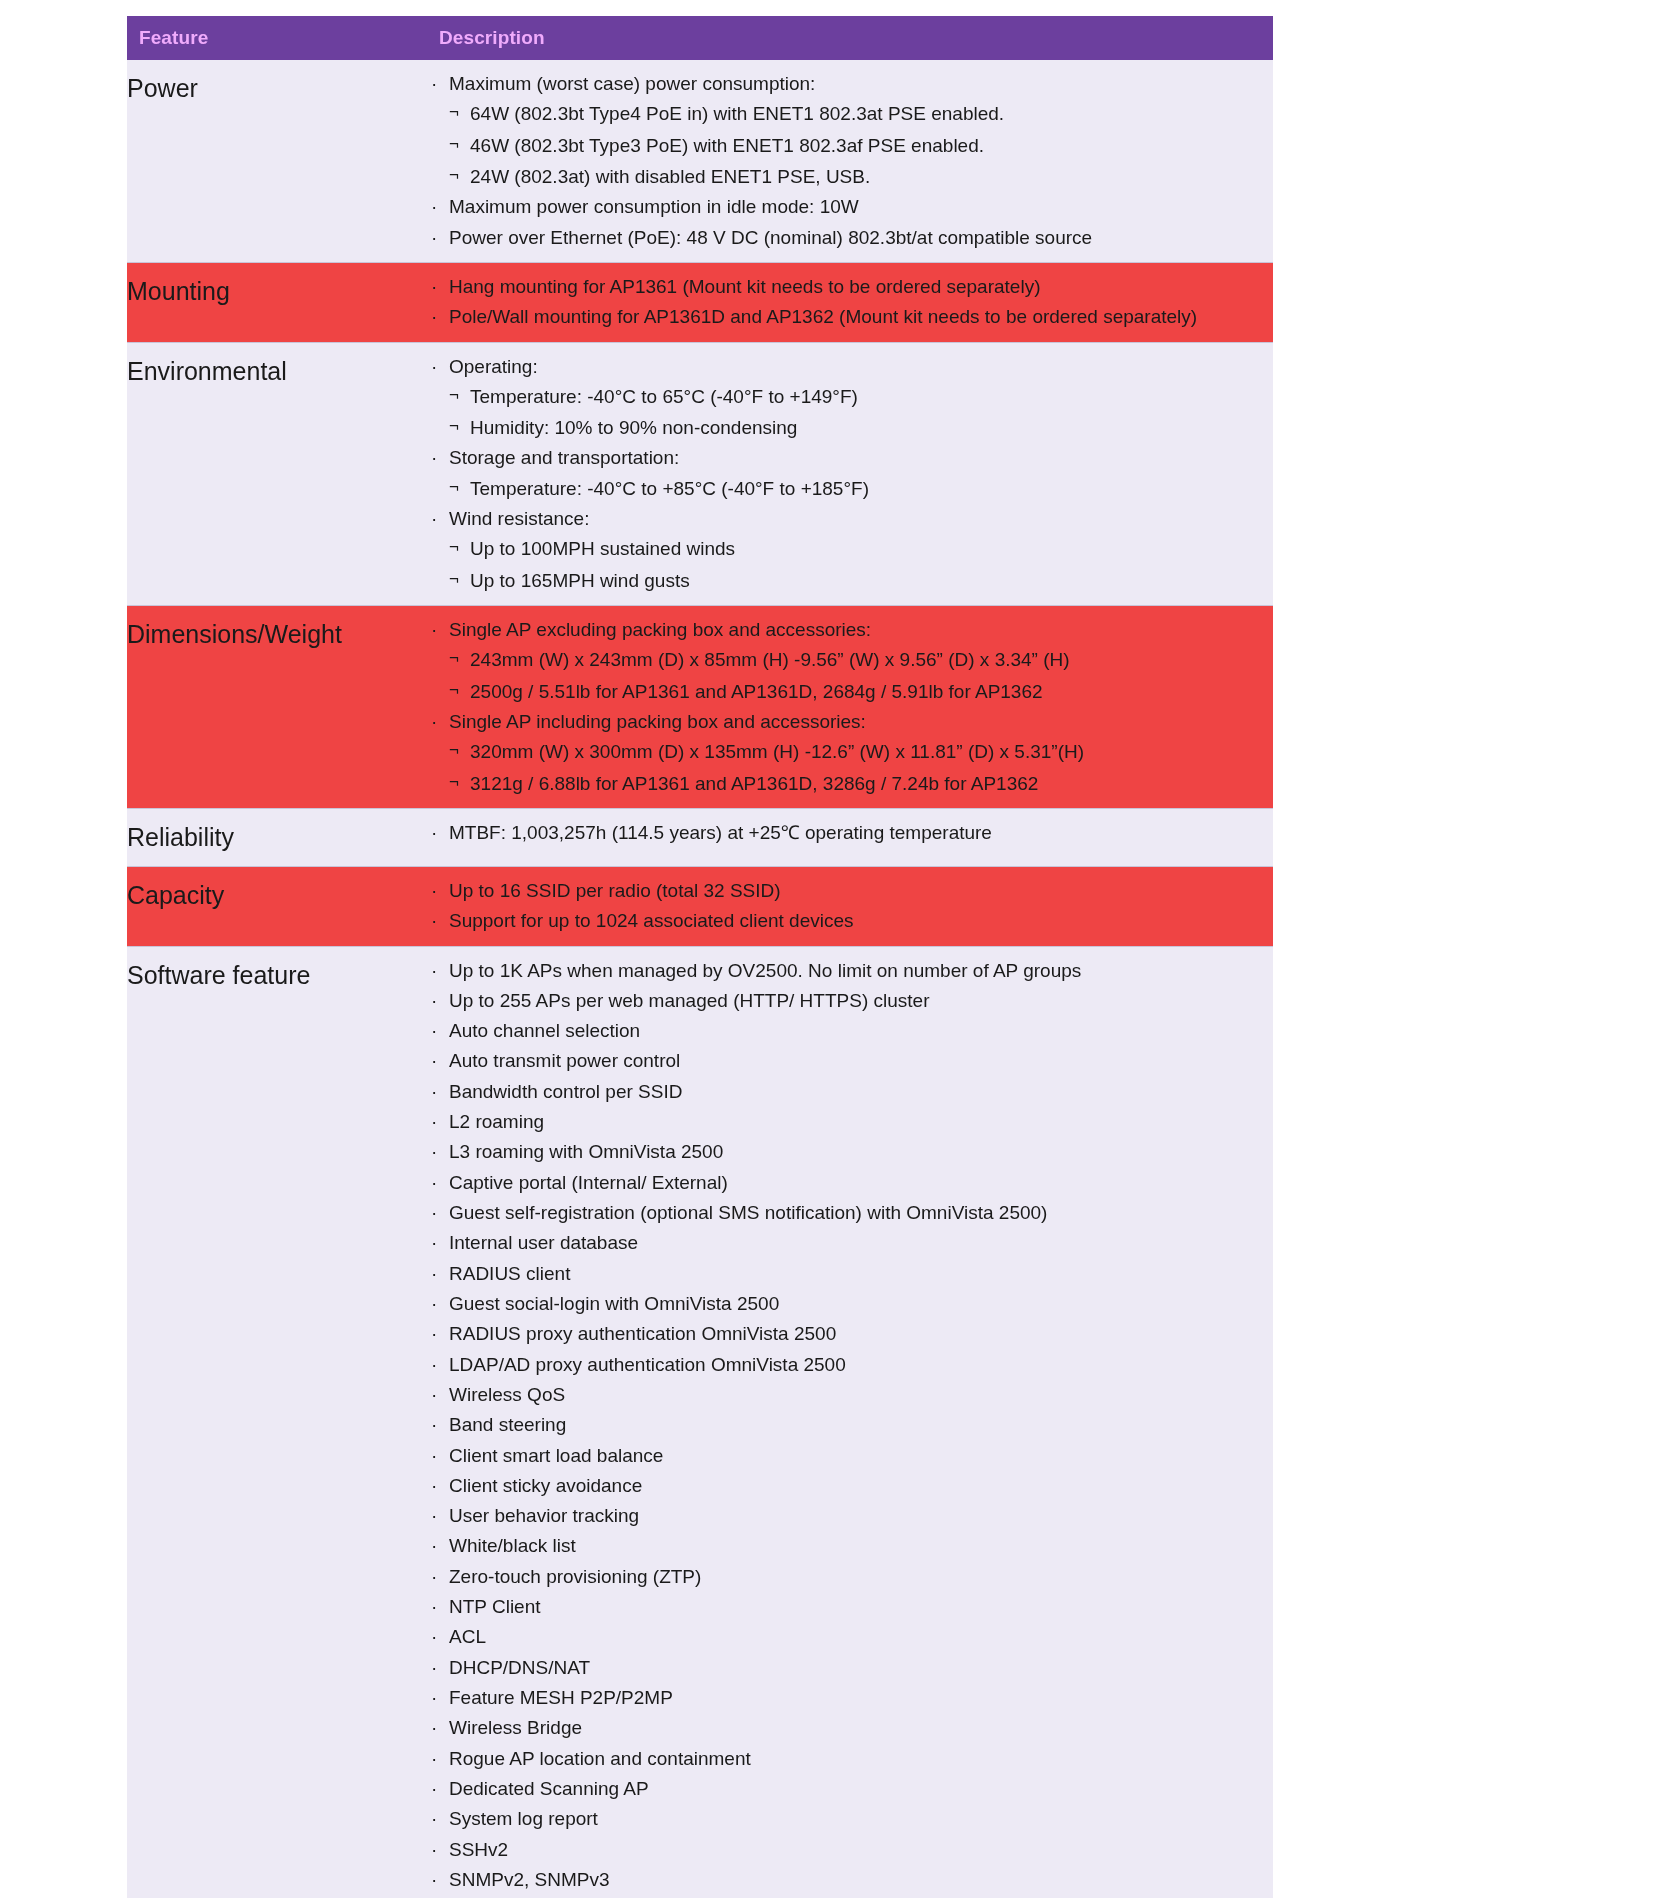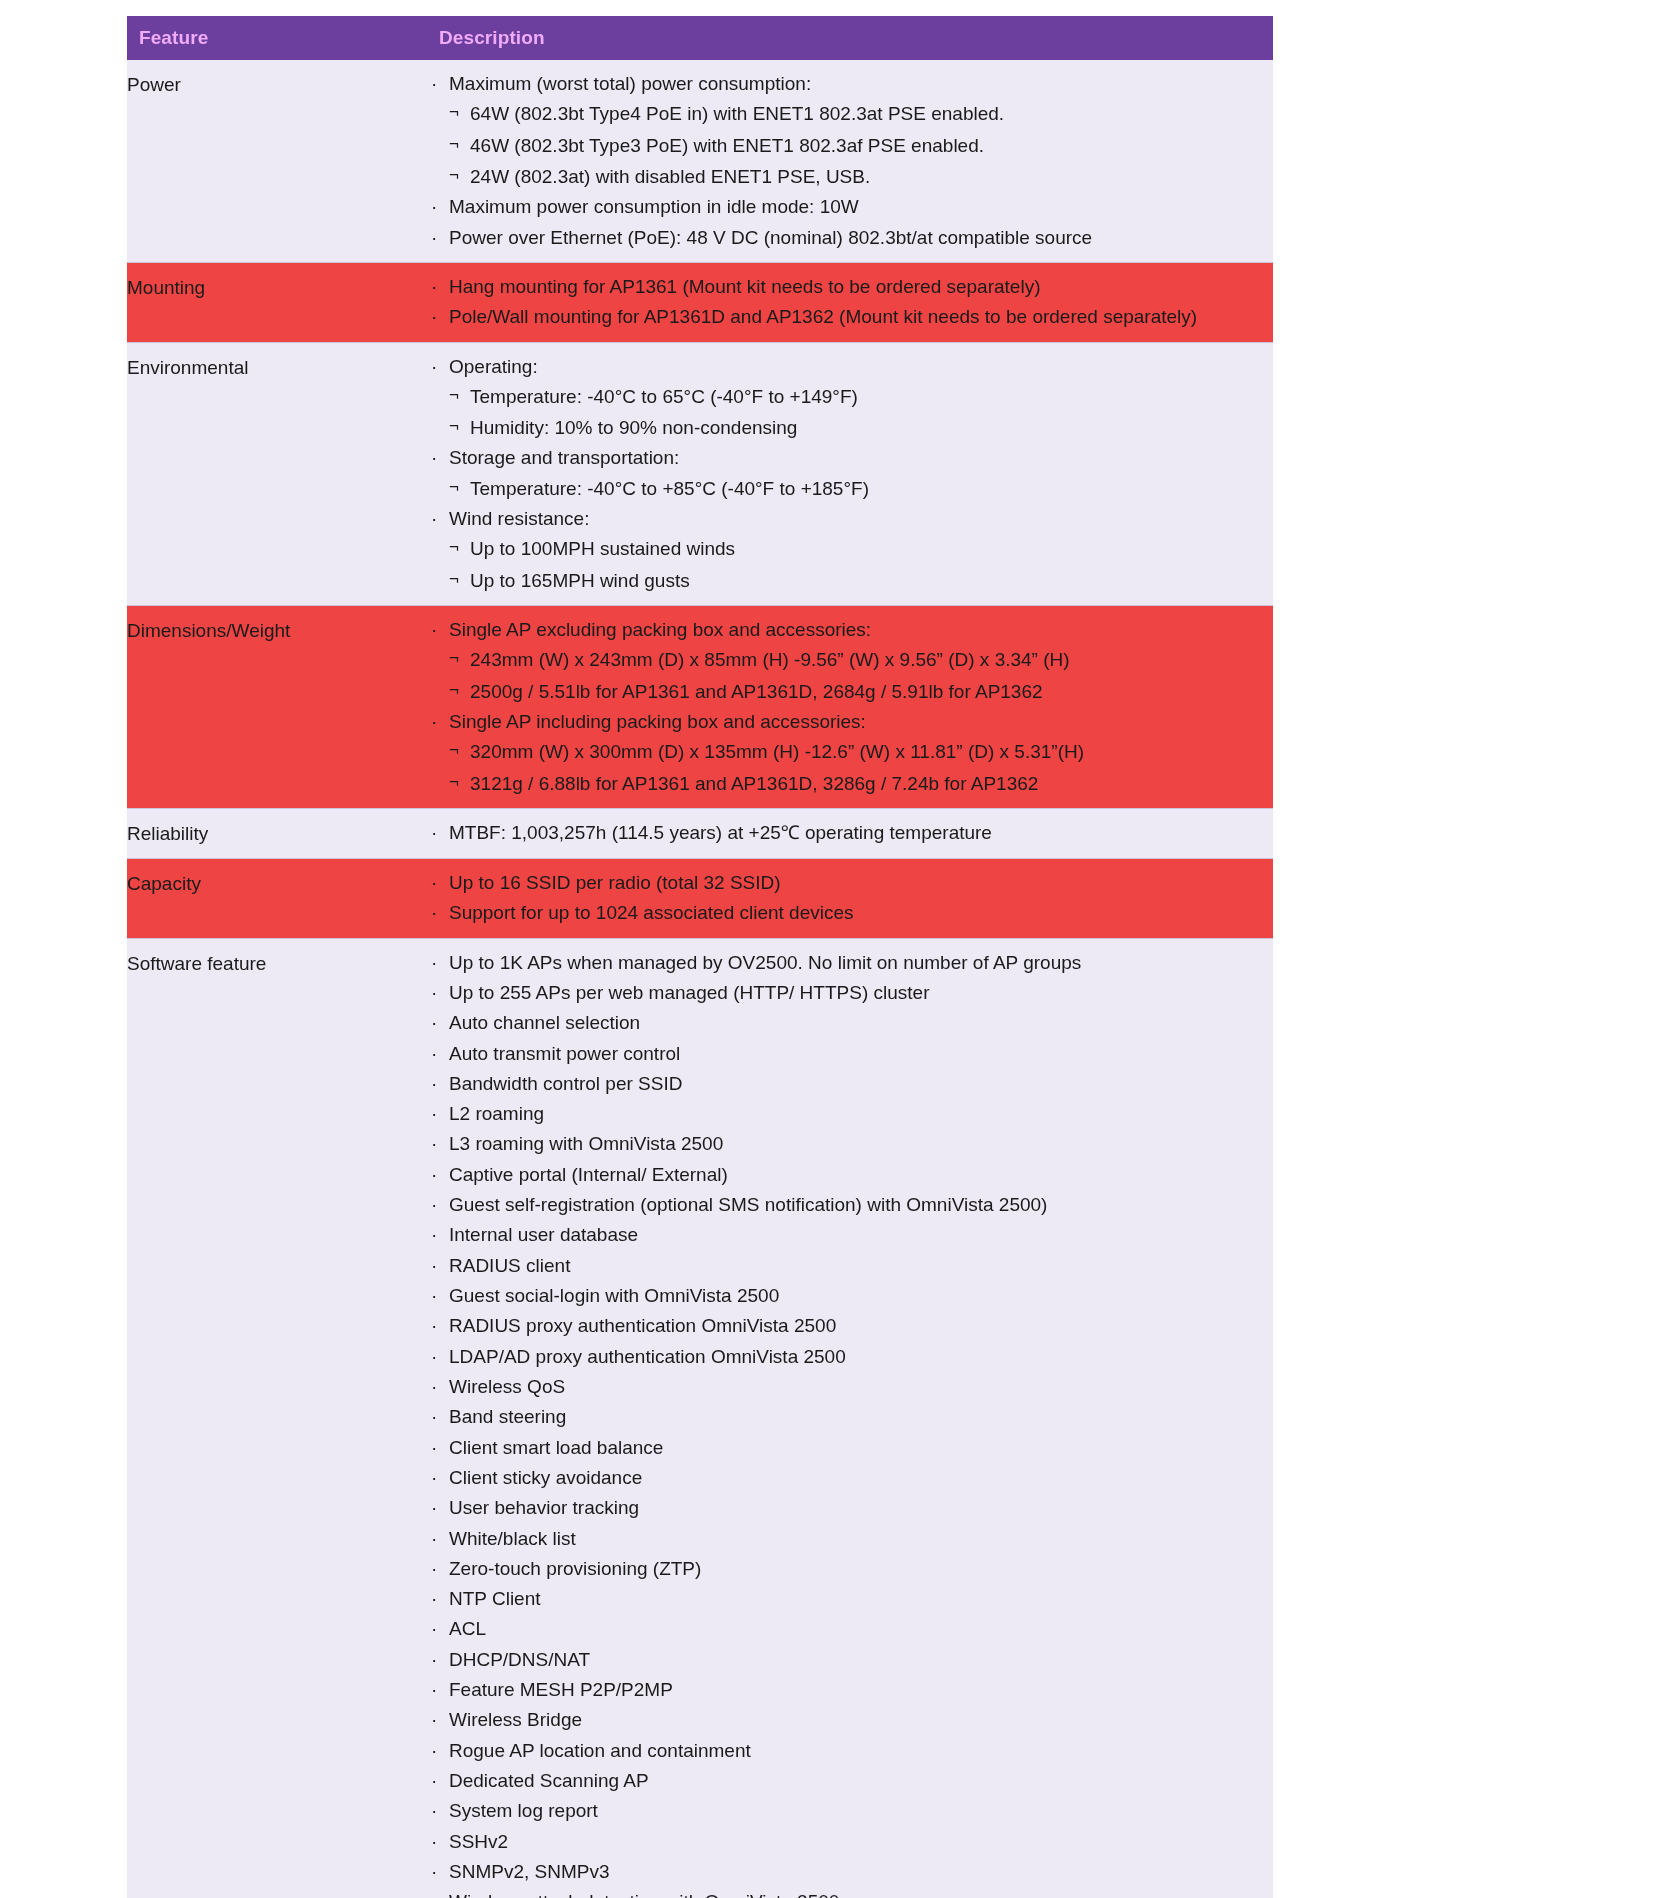--- a/index.html
+++ b/index.html
@@ -54,21 +54,21 @@
     padding: 12px 0 12px 0;
     border-bottom: 1px solid #c9c4d8;
   }
   .spec-table tbody tr:last-child td {
     border-bottom: none;
   }
 
   td.cell-feature {
     padding-left: 12px;
     padding-right: 10px;
-    font-size: 19px;
+    font-size: 25px;
     line-height: 1.32;
     color: #1a1a1a;
   }
   td.cell-desc {
     padding-left: 10px;
     padding-right: 14px;
   }
 
   
   ul.l1 {
@@ -129,21 +129,21 @@
       <tr>
         <th class="col-feature">Feature</th>
         <th class="col-desc">Description</th>
       </tr>
     </thead>
     <tbody id="table-body">
         <tr class="row-shaded">
           <td class="cell-feature">Power</td>
           <td class="cell-desc">
             <ul class="l1">
-              <li><span class="b1">·</span><span class="txt">Maximum (worst total) power consumption:</span><ul class="l2">
+              <li><span class="b1">·</span><span class="txt">Maximum (worst case) power consumption:</span><ul class="l2">
                   <li><span class="b2">¬</span><span class="txt">64W (802.3bt Type4 PoE in) with ENET1 802.3at PSE enabled.</span></li>
                   <li><span class="b2">¬</span><span class="txt">46W (802.3bt Type3 PoE) with ENET1 802.3af PSE enabled.</span></li>
                   <li><span class="b2">¬</span><span class="txt">24W (802.3at) with disabled ENET1 PSE, USB.</span></li>
                 </ul></li>
               <li><span class="b1">·</span><span class="txt">Maximum power consumption in idle mode: 10W</span></li>
               <li><span class="b1">·</span><span class="txt">Power over Ethernet (PoE): 48 V DC (nominal) 802.3bt/at compatible source</span></li>
             </ul>
           </td>
         </tr>
         <tr class="row-plain">

